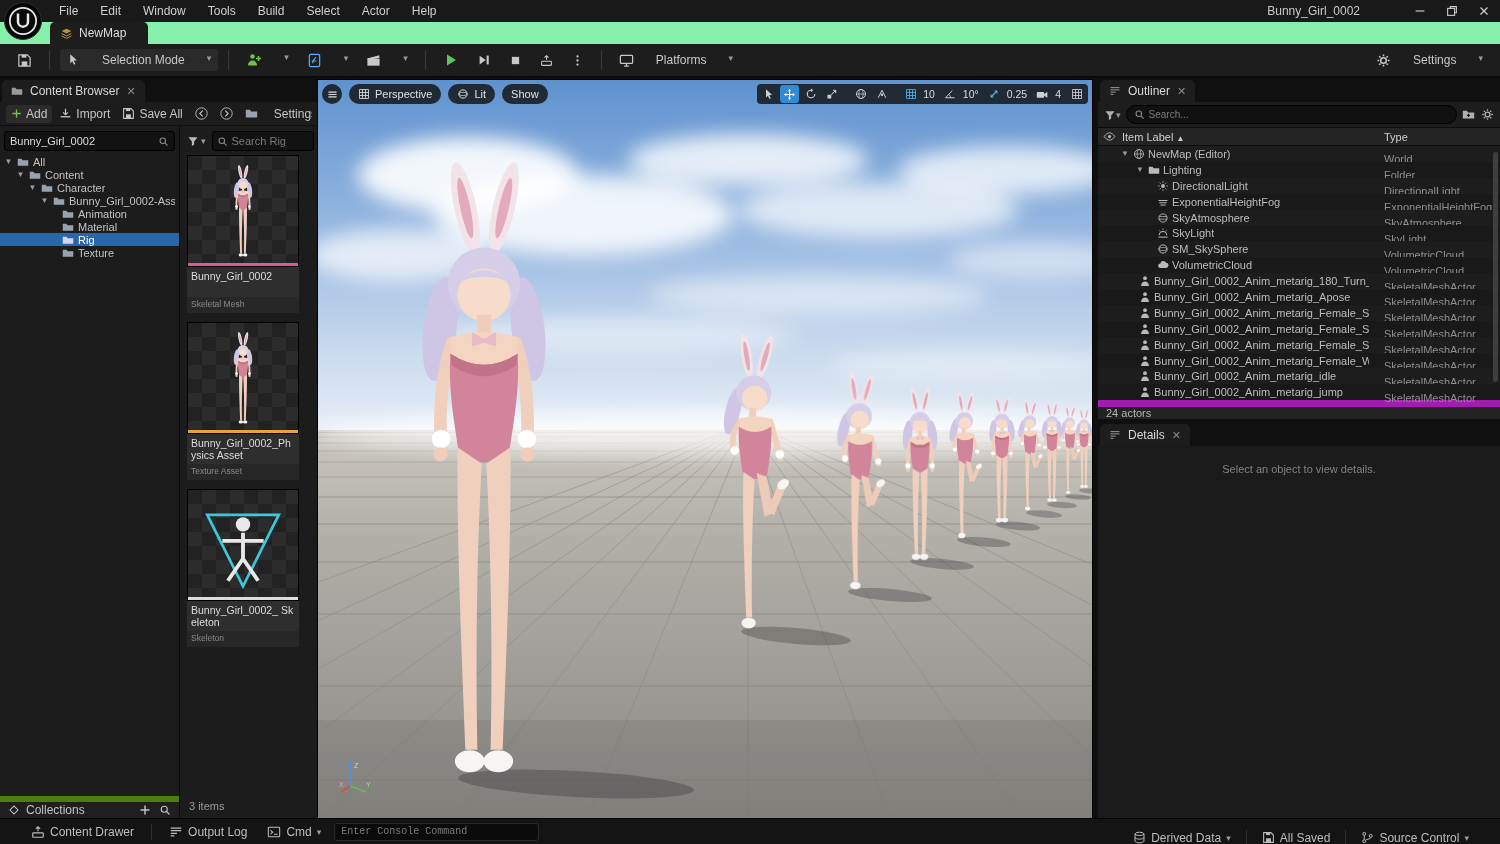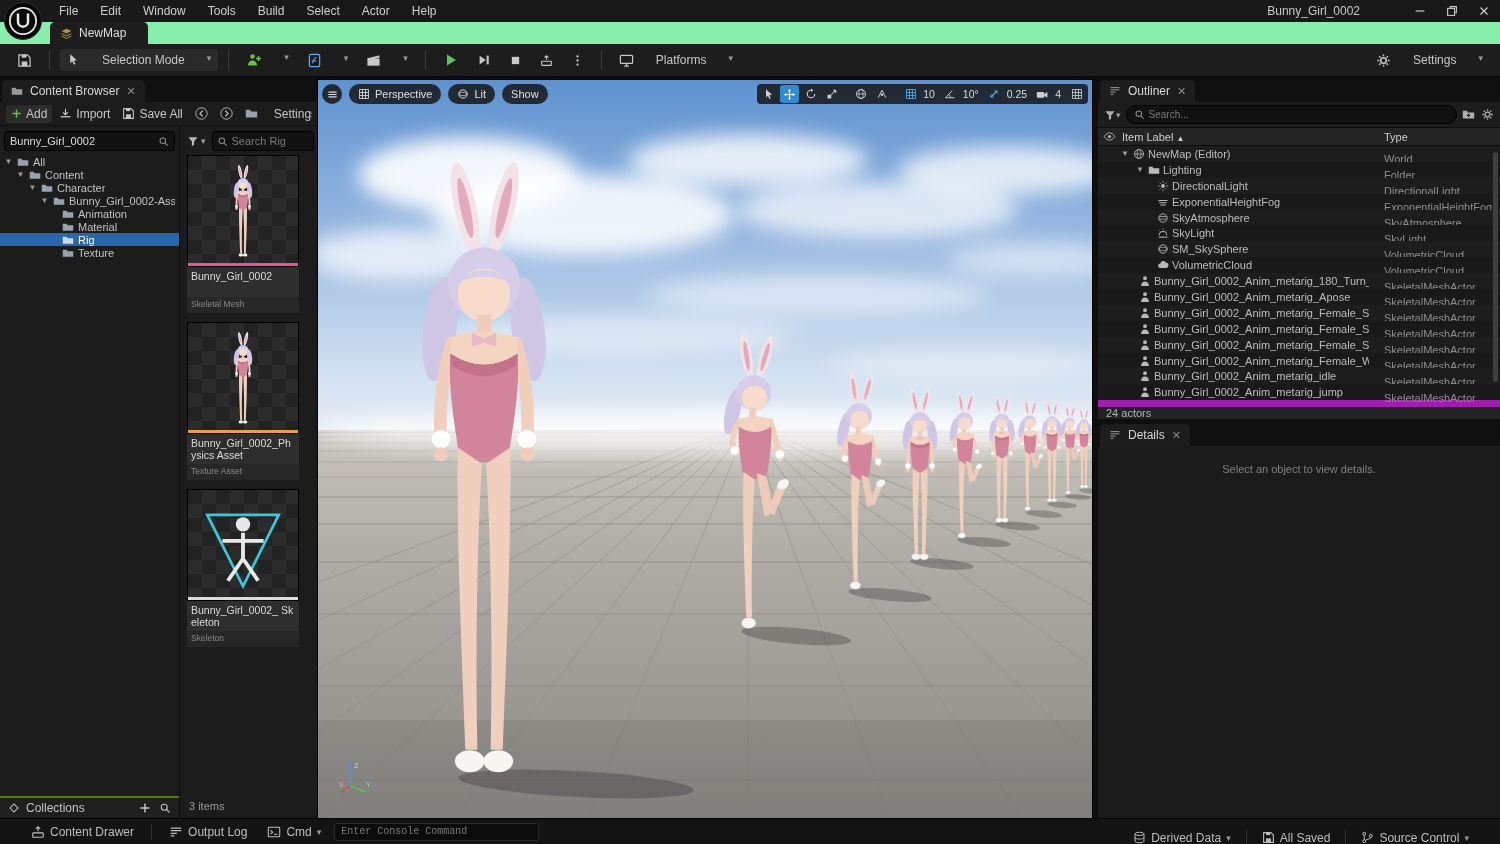--- a/index.html
+++ b/index.html
@@ -41,21 +41,21 @@
   .cb-body { position:absolute; top:46px; left:0; right:0; bottom:0; }
   .cb-left { position:absolute; left:0; top:0; bottom:0; width:180px; border-right:1px solid #0d0d0d; background:#1c1c1c; }
   .cb-search { margin:5px 4px 4px 4px; height:20px; background:#121212; border:1px solid #000; border-radius:3px; display:flex; align-items:center; padding:0 5px; gap:4px; }
   .cb-search input { flex:1; background:transparent; border:none; outline:none; color:#dcdcdc; font-size:11px; min-width:0; }
   .tree { margin-top:2px; }
   .tree-row { display:flex; align-items:center; height:13px; font-size:11px; color:#c2c2c2; gap:4px; padding-right:4px; }
   .tree-row .arr { width:9px; font-size:8px; color:#9a9a9a; text-align:center; flex-shrink:0; }
   .tree-row.sel { background:#2a66ab; color:#fff; }
   .f-ic { color:#98a2ae; flex-shrink:0; }
   .tree-label { white-space:nowrap; overflow:hidden; }
-  .collections { position:absolute; left:0; right:0; bottom:0; height:22px; border-top:2px solid #4d7c0f; display:flex; align-items:center; gap:6px; padding:0 8px; color:#c2c2c2; background:#1f1f1f; }
+  .collections { position:absolute; left:0; right:0; bottom:0; height:22px; border-top:6px solid #4d7c0f; display:flex; align-items:center; gap:6px; padding:0 8px; color:#c2c2c2; background:#1f1f1f; }
   .cb-right { position:absolute; left:181px; right:0; top:0; bottom:0; background:#1c1c1c; }
   .asset-filter { display:flex; align-items:center; gap:4px; margin:5px 4px 2px 4px; height:20px; }
   .funnel-btn { display:flex; align-items:center; gap:2px; color:#b8b8b8; padding:2px; }
   .asset-search { flex:1; height:20px; background:#121212; border:1px solid #000; border-radius:3px; display:flex; align-items:center; padding:0 4px; gap:4px; min-width:0; }
   .asset-search input { flex:1; background:transparent; border:none; outline:none; color:#bdbdbd; font-size:11px; min-width:0; }
   .asset-search input::placeholder, .cb-search input::placeholder, .console-input::placeholder, .ol-search input::placeholder { color:#7a7a7a; }
   .tiles { position:absolute; top:29px; left:6px; }
   .asset-tile { width:112px; margin-bottom:9px; }
   .thumb { position:relative; width:112px; height:112px; border:1px solid #000;
     background-color:#222;

